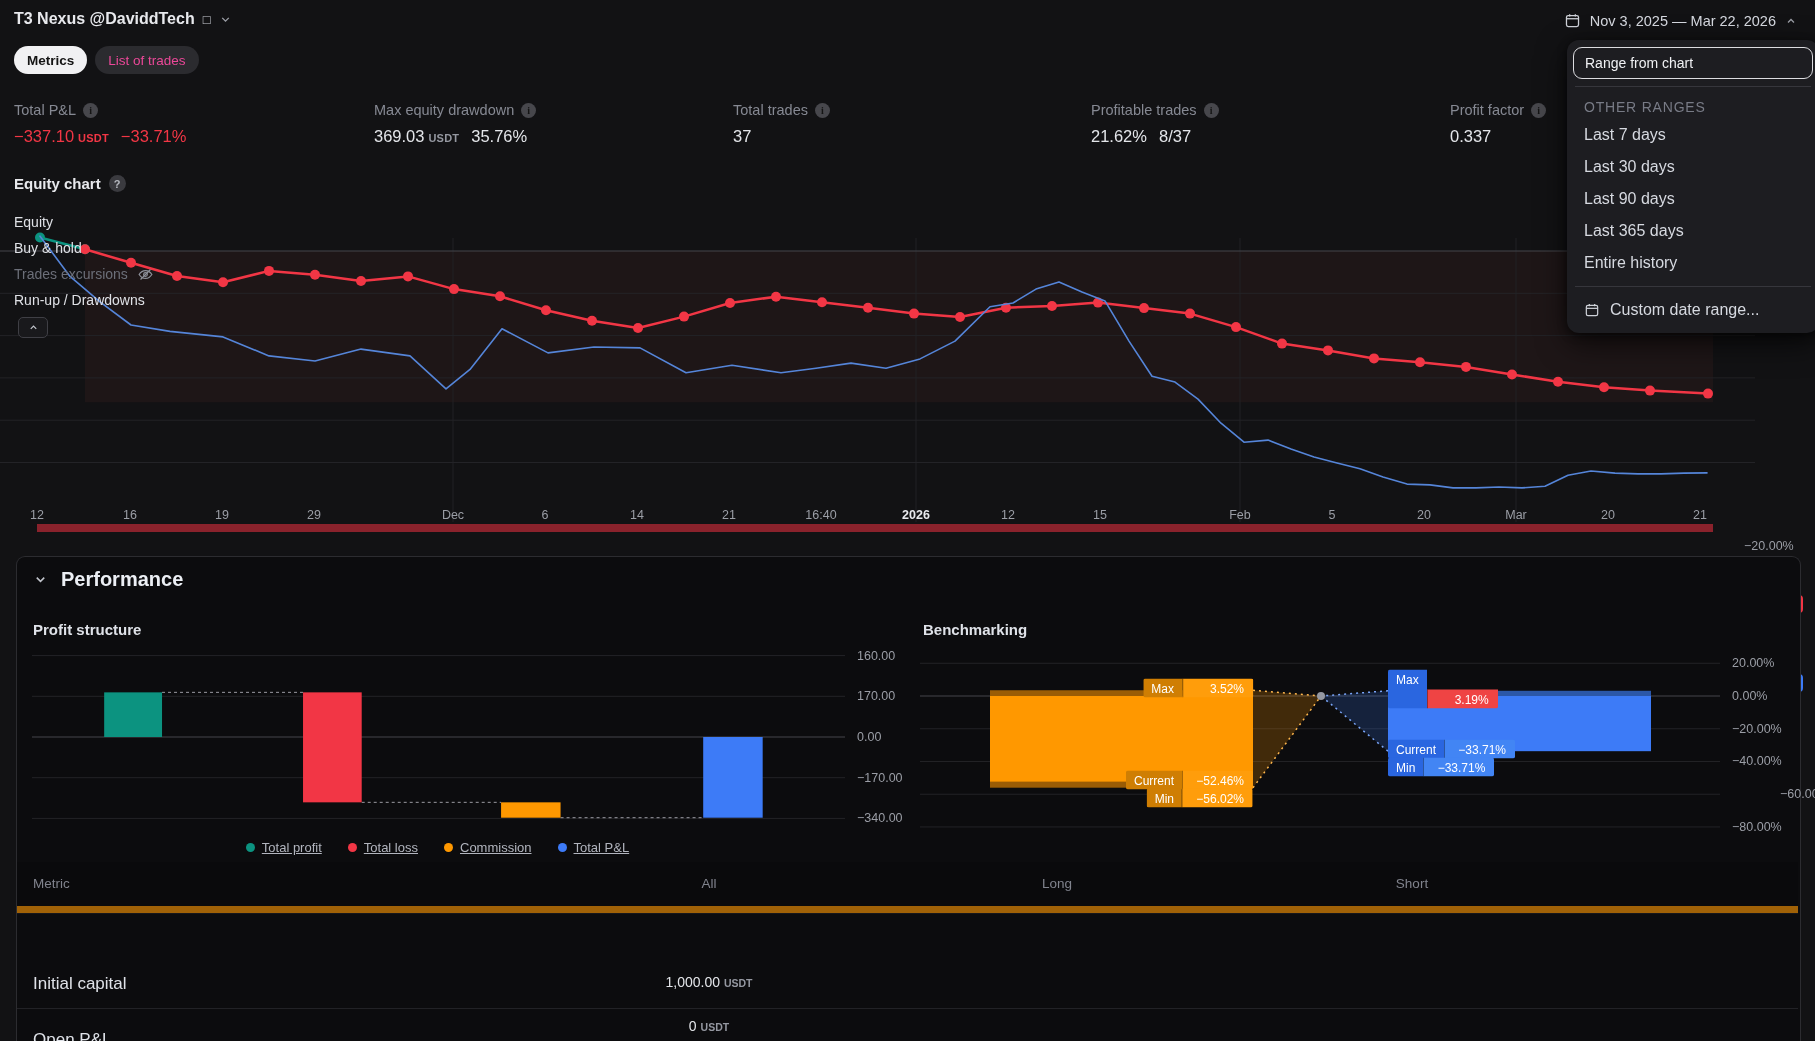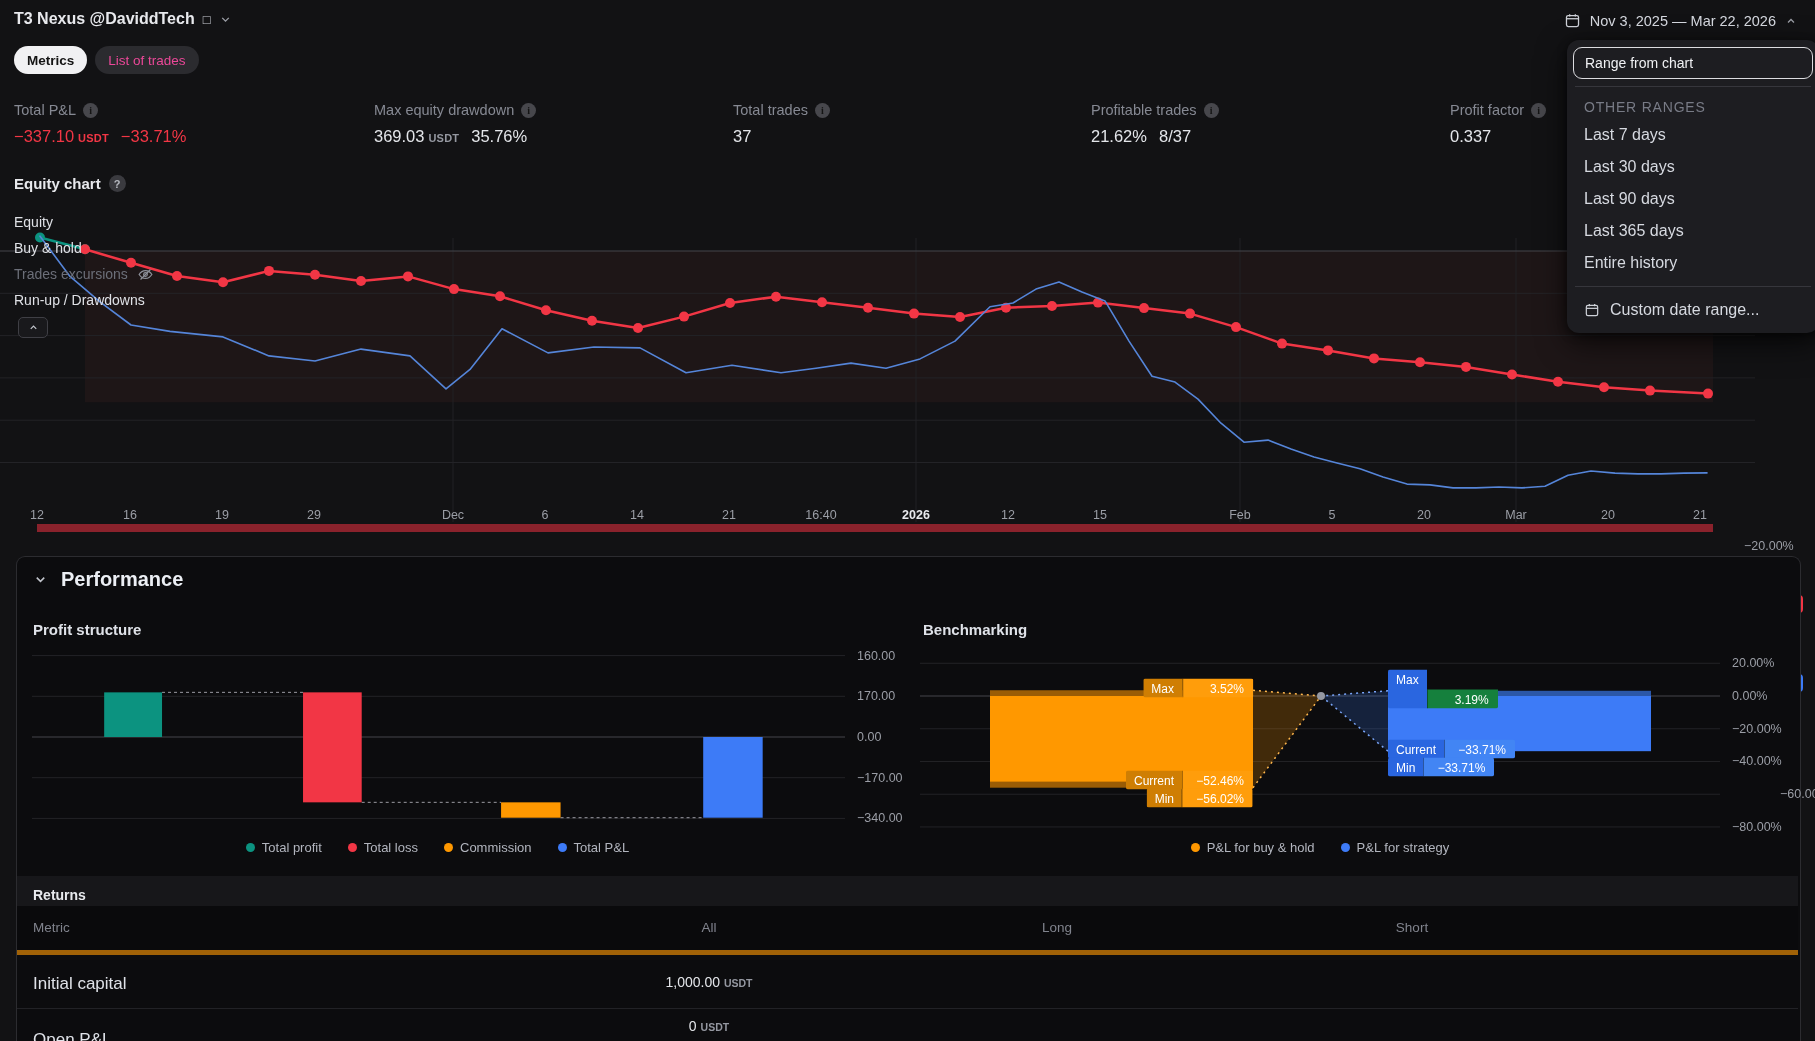--- a/index.html
+++ b/index.html
@@ -59,31 +59,31 @@
 
   
   .card{left:16px;top:556px;width:1783px;height:520px;background:#0c0c0e;border:1px solid #2c2c30;border-radius:9px 9px 0 0;border-bottom:none;}
   .perf-head{left:33px;top:568px;display:flex;align-items:center;gap:13px;cursor:pointer;}
   .perf-head .pt{font-size:20px;font-weight:bold;color:#eceff4;}
   .chart-title{font-size:15px;font-weight:bold;color:#dfe2e8;}
 
   .chart-wrap{position:absolute;}
   .cy-label{position:absolute;font-size:12.5px;color:#9b9ea6;transform:translateY(-50%);}
   .legend-row{position:absolute;display:flex;gap:26px;align-items:center;justify-content:center;}
-  .legend-row .lg{display:flex;align-items:center;gap:7px;font-size:13px;color:#b2b5be;}
+  .legend-row .lg{display:flex;align-items:center;gap:7px;font-size:13px;color:#b2b5be;text-decoration:underline;}
   .legend-row .dot{width:9px;height:9px;border-radius:50%;}
 
   .chip{position:absolute;display:flex;font-size:12px;color:#fff;border-radius:2px;overflow:hidden;transform:translateY(-50%);white-space:nowrap;}
   .chip .chip-l{padding:2.5px 8px;}
   .chip .chip-v{padding:2.5px 9px;min-width:52px;text-align:right;border-left:1px solid rgba(0,0,0,.35);}
 
   
   .ret-band{left:17px;top:876px;width:1781px;height:38px;background:#17171a;display:flex;align-items:center;}
   .ret-band .rt{margin-left:16px;font-size:14px;font-weight:bold;color:#e8eaee;}
-  .ret-head{left:17px;top:906px;width:1781px;height:44px;background:#0a0a0c;border-bottom:5px solid #a16207;text-decoration:underline;}
+  .ret-head{left:17px;top:862px;width:1781px;height:44px;background:#0a0a0c;border-bottom:7px solid #a16207;text-decoration:underline;}
   .ret-head span{position:absolute;top:14px;font-size:13.5px;color:#80838d;}
   .ret-row{left:17px;width:1781px;height:50px;}
   .ret-row .rl{position:absolute;left:16px;top:16px;font-size:17px;color:#dfe2e8;}
   .ret-row .rv{position:absolute;top:16px;transform:translateX(-50%);font-size:14px;color:#e4e6ea;}
   .ret-row .rv .unit{font-size:10.5px;color:#9598a1;font-weight:bold;margin-left:4px;}
   .row-div{left:17px;width:1781px;height:1px;background:#222226;}
 
   svg{display:block;}
 </style>
 </head>
@@ -385,21 +385,21 @@
       <div class="chip" style="top: 132px; left: 333px; transform: translate(-100%, -50%);">
         <span class="chip-l" style="background: rgb(207, 126, 3);">Current</span>
         <span class="chip-v" style="background: rgb(255, 157, 11);">−52.46%</span>
       </div>
       <div class="chip" style="top: 150px; left: 333px; transform: translate(-100%, -50%);">
         <span class="chip-l" style="background: rgb(207, 126, 3);">Min</span>
         <span class="chip-v" style="background: rgb(255, 157, 11);">−56.02%</span>
       </div>
       <div class="chip" style="top: 41px; left: 468px;">
         <span class="chip-l" style="background: rgb(42, 102, 224);">Max</span>
-        <span class="chip-v" style="background: #15803d; margin-top: 20px;">3.19%</span>
+        <span class="chip-v" style="background: #ef4444; margin-top: 20px;">3.19%</span>
       </div>
       <div class="chip" style="top: 101px; left: 468px;">
         <span class="chip-l" style="background: rgb(42, 102, 224);">Current</span>
         <span class="chip-v" style="background: rgb(66, 133, 244);">−33.71%</span>
       </div>
       <div class="chip" style="top: 119px; left: 468px;">
         <span class="chip-l" style="background: rgb(42, 102, 224);">Min</span>
         <span class="chip-v" style="background: rgb(66, 133, 244);">−33.71%</span>
       </div>
     </div>
@@ -413,30 +413,20 @@
         <span class="dot" style="background: rgb(242, 54, 69);"></span>
         <span>Total loss</span>
       </span>
       <span class="lg">
         <span class="dot" style="background: rgb(255, 152, 0);"></span>
         <span>Commission</span>
       </span>
       <span class="lg">
         <span class="dot" style="background: rgb(61, 123, 247);"></span>
         <span>Total P&amp;L</span>
-      </span>
-    </div>
-  <div class="abs legend-row" id="benchmark-legend" style="left:920px;top:840px;width:800px">
-      <span class="lg">
-        <span class="dot" style="background: rgb(255, 152, 0);"></span>
-        <span>P&amp;L for buy &amp; hold</span>
-      </span>
-      <span class="lg">
-        <span class="dot" style="background: rgb(61, 123, 247);"></span>
-        <span>P&amp;L for strategy</span>
       </span>
     </div>
 
   <div class="abs ret-band">
     <span class="rt">Returns</span>
   </div>
   <div class="abs ret-head">
     <span style="left:16px">Metric</span>
     <span style="left:692px;width:100px;text-align:center;transform:translateX(-50%);left:692px">All</span>
     <span style="left:1040px;transform:translateX(-50%)">Long</span>

